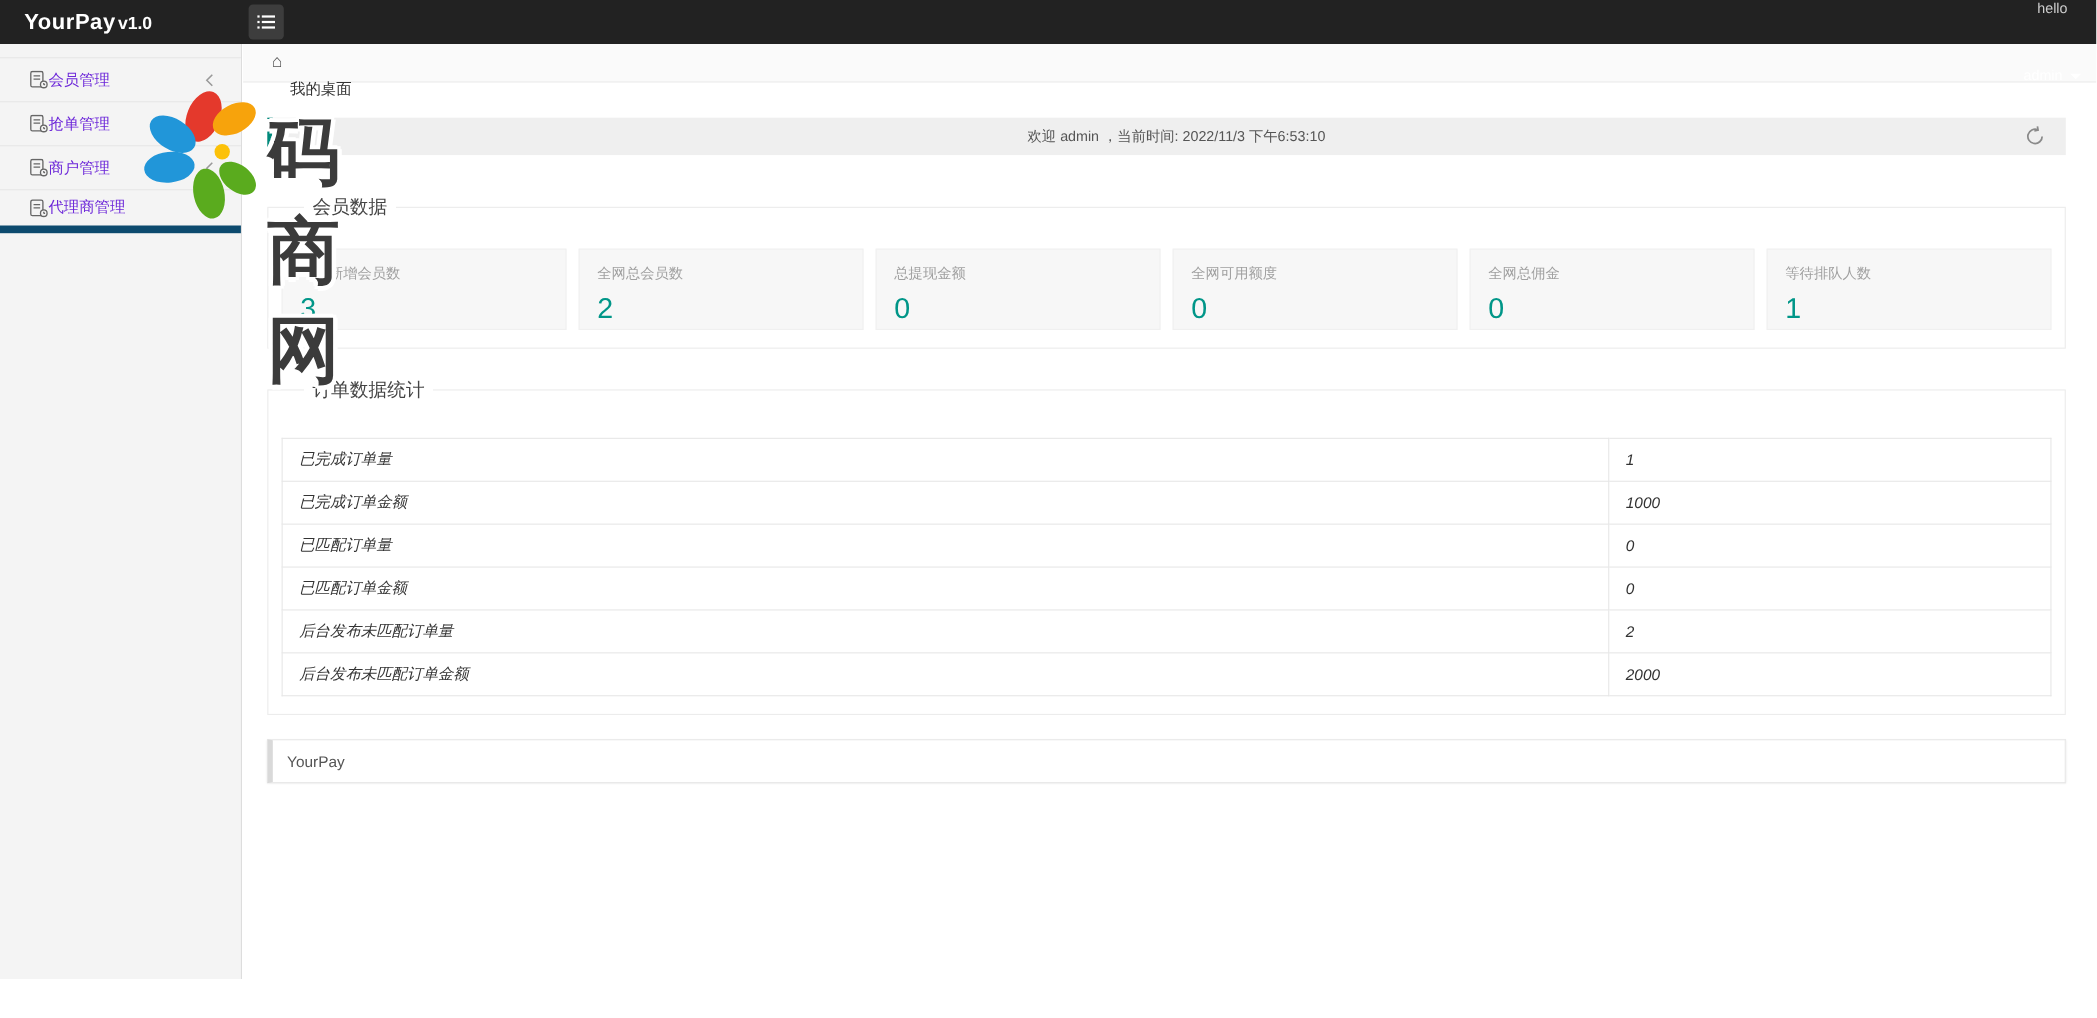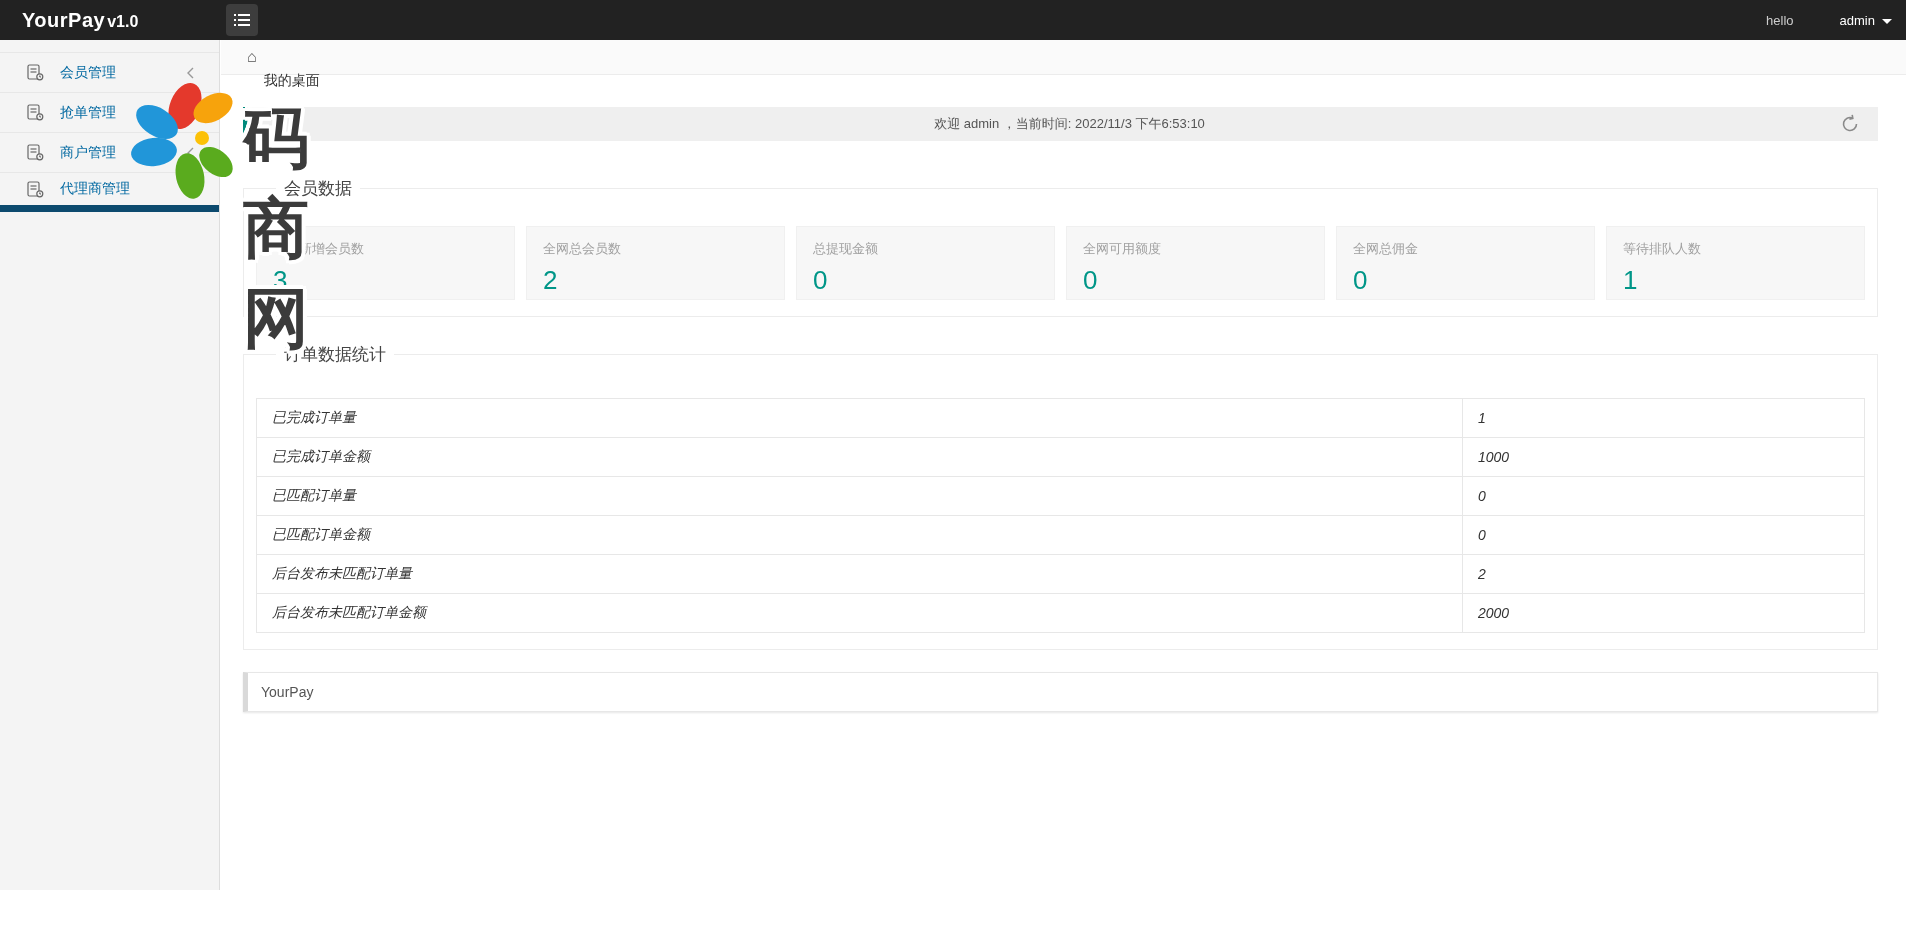--- a/index.html
+++ b/index.html
@@ -5,31 +5,31 @@
   * { margin:0; padding:0; box-sizing:border-box; }
   html,body { width:1906px; height:925px; background:#fff; font-family:"Liberation Sans","DejaVu Sans",sans-serif; }
   .page { position:relative; width:1906px; height:925px; overflow:hidden; background:#fff; }
 
   
   .topbar { position:absolute; left:0; top:0; width:1906px; height:40px; background:#222222; display:flex; align-items:center; z-index:10; }
   .brand { position:absolute; left:22px; top:0; height:40px; display:flex; align-items:center; color:#fff; }
   .brand .brand-main { font-size:20px; font-weight:bold; letter-spacing:0.5px; }
   .brand .brand-ver { font-size:16px; font-weight:bold; margin-left:2px; margin-top:3px; }
   .menu-toggle { position:absolute; left:226px; top:4px; width:32px; height:32px; background:#3d3d3d; border-radius:4px; display:flex; align-items:center; justify-content:center; cursor:pointer; }
-  .topbar-right { position:absolute; right:14px; top:0; height:40px; display:flex; align-items:center; gap:46px; }
+  .topbar-right { position:absolute; right:14px; top:0; height:40px; display:flex; align-items:center; gap:46px;flex-direction:column; }
   .hello-text { color:#cccccc; font-size:13px; }
   .user-menu { display:flex; align-items:center; color:#ffffff; font-size:13px; cursor:pointer; }
   .caret-down { width:0; height:0; border-left:5px solid transparent; border-right:5px solid transparent; border-top:5px solid #fff; margin-left:7px; margin-top:2px; }
 
   
   .sidebar { position:absolute; left:0; top:40px; width:220px; height:850px; background:#f4f4f4; border-right:1px solid #dddddd; z-index:5; }
   .side-list { list-style:none; margin-top:12px; }
   .side-item { height:40px; display:flex; align-items:center; border-top:1px solid #e7e7e7; padding-left:27px; cursor:pointer; background:#f4f4f4; }
   .side-item:last-child { border-bottom:7px solid #0c4a6e; }
-  .side-item .side-label { font-size:14px; color:#0369a1; margin-left:16px; }
+  .side-item .side-label { font-size:14px; color:#6d28d9; }
   .side-item .side-chevron { margin-left:auto; margin-right:24px; display:flex; align-items:center; }
 
   
   .crumb-bar { position:absolute; left:221px; top:40px; width:1685px; height:35px; background:#fafafa; border-bottom:1px solid #ececec; display:flex; align-items:center; padding-left:26px; z-index:4; }
   .home-glyph { font-size:16px; color:#555; margin-right:7px; line-height:1; }
   .crumb-label { font-size:14px; color:#333; cursor:pointer;margin-top:47px; }
 
   
   .main { position:absolute; left:221px; top:75px; width:1685px; height:850px; background:#fff; padding:0 28px 0 22px; z-index:3; }
 

